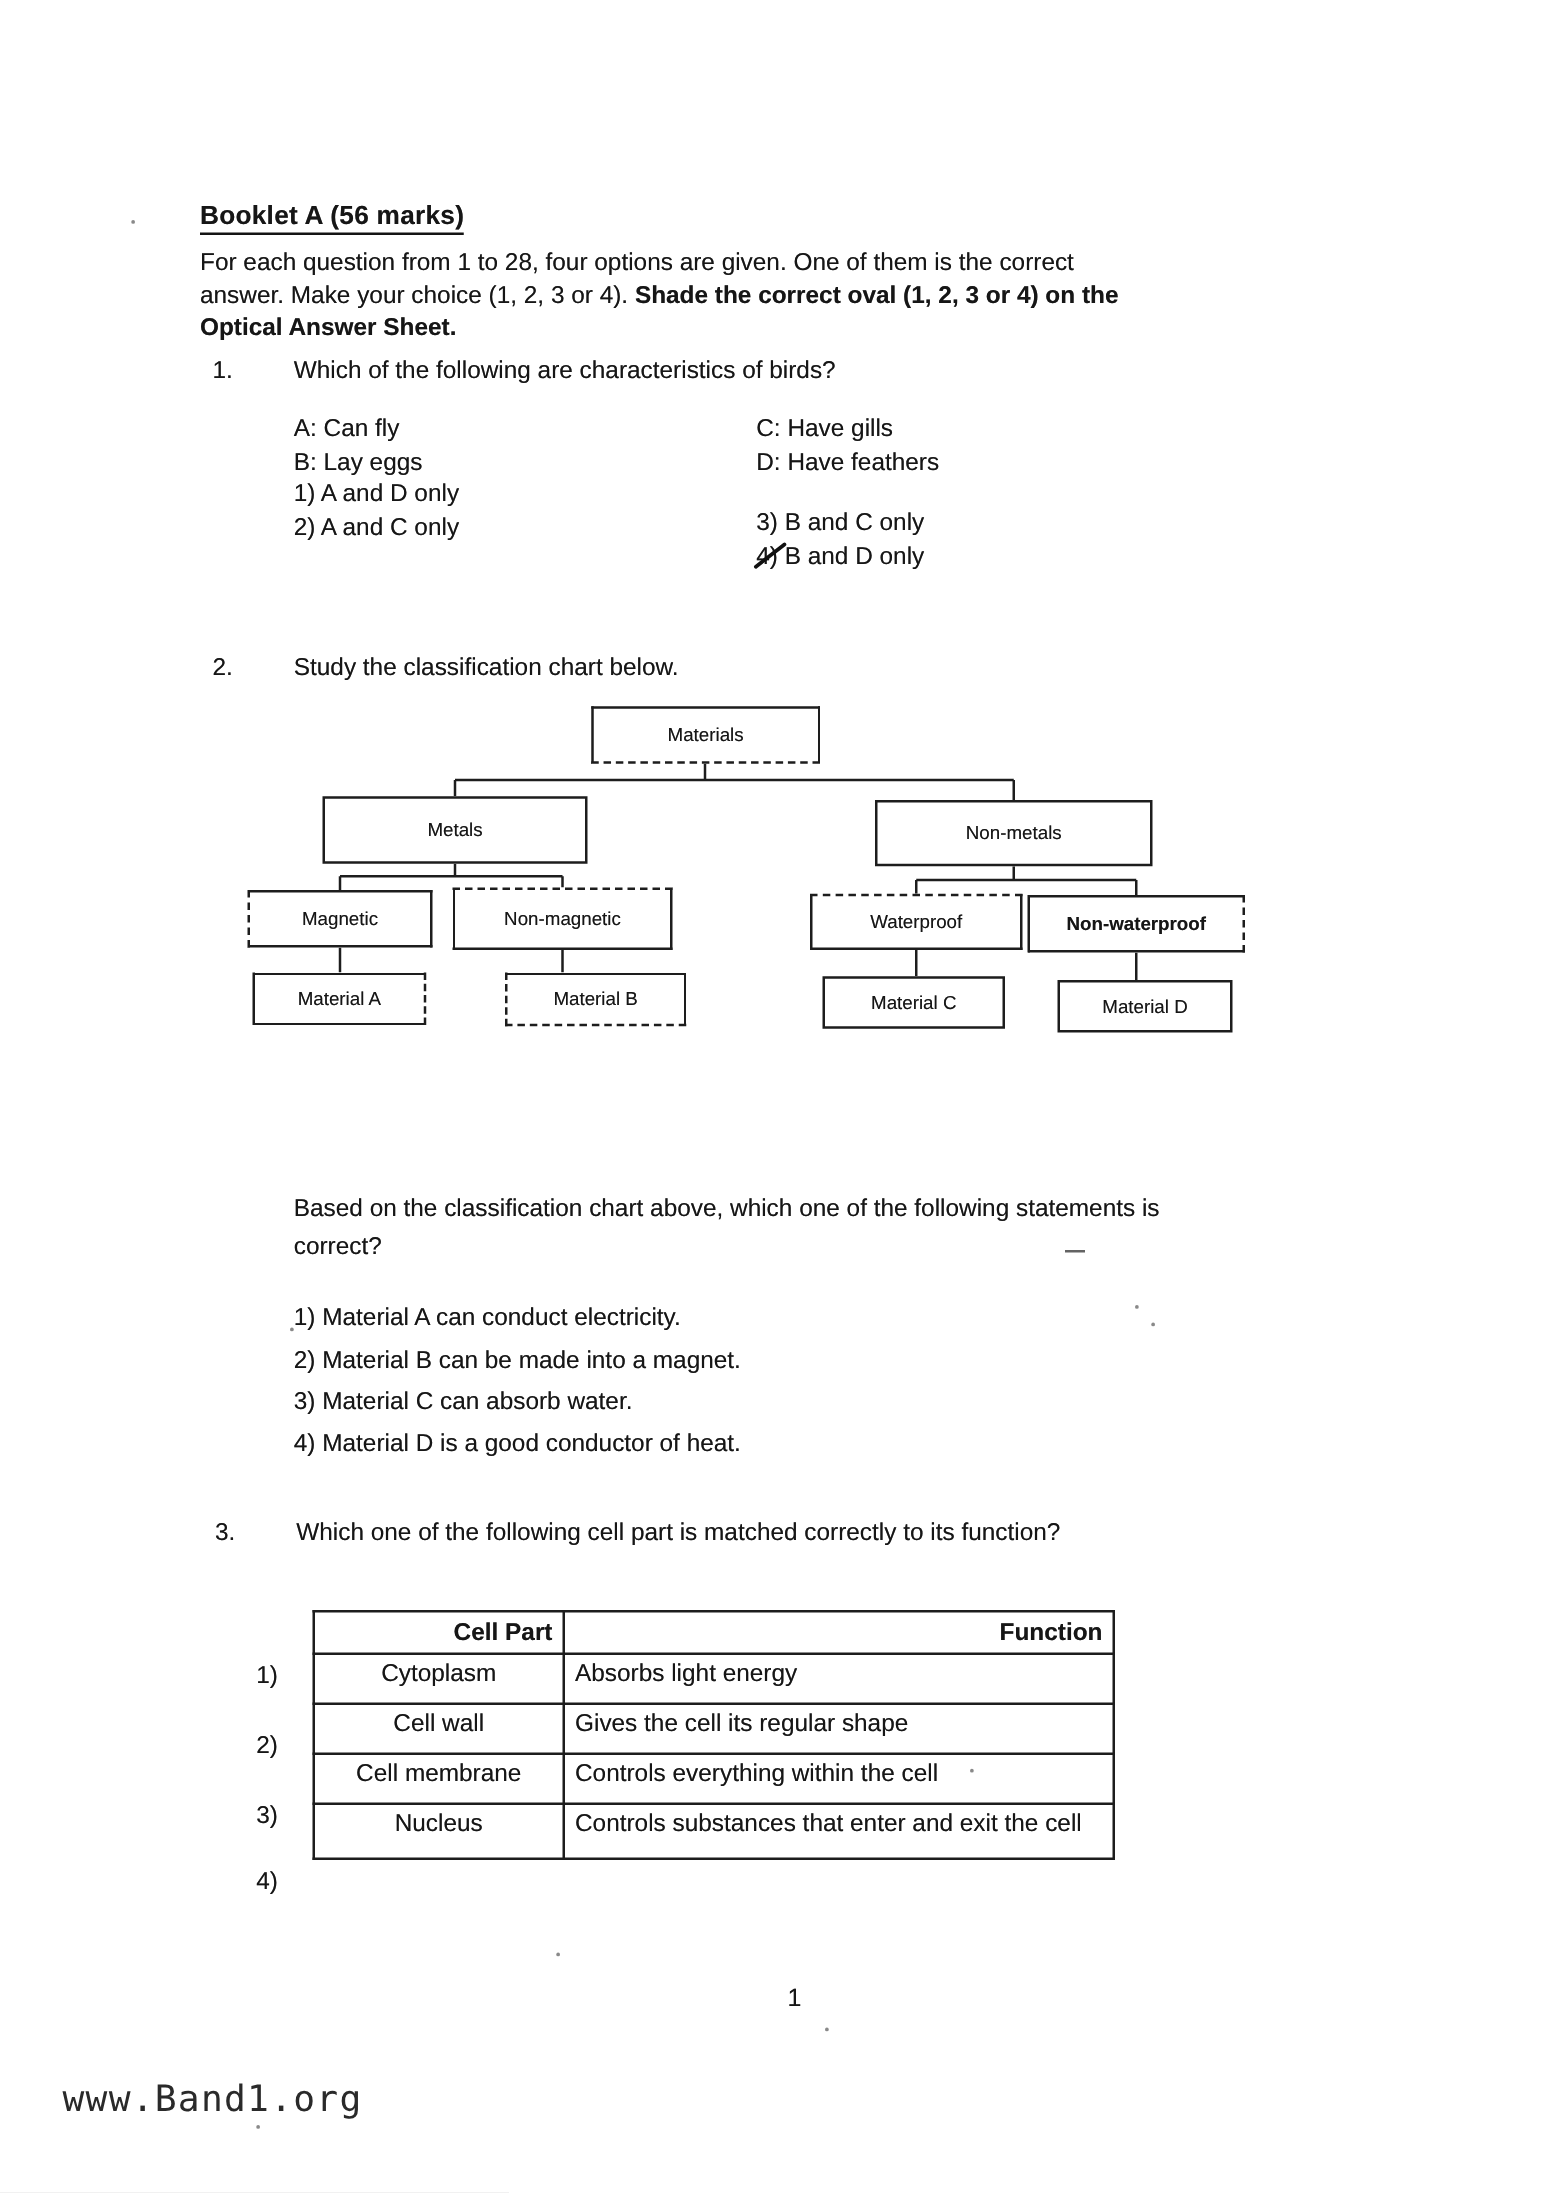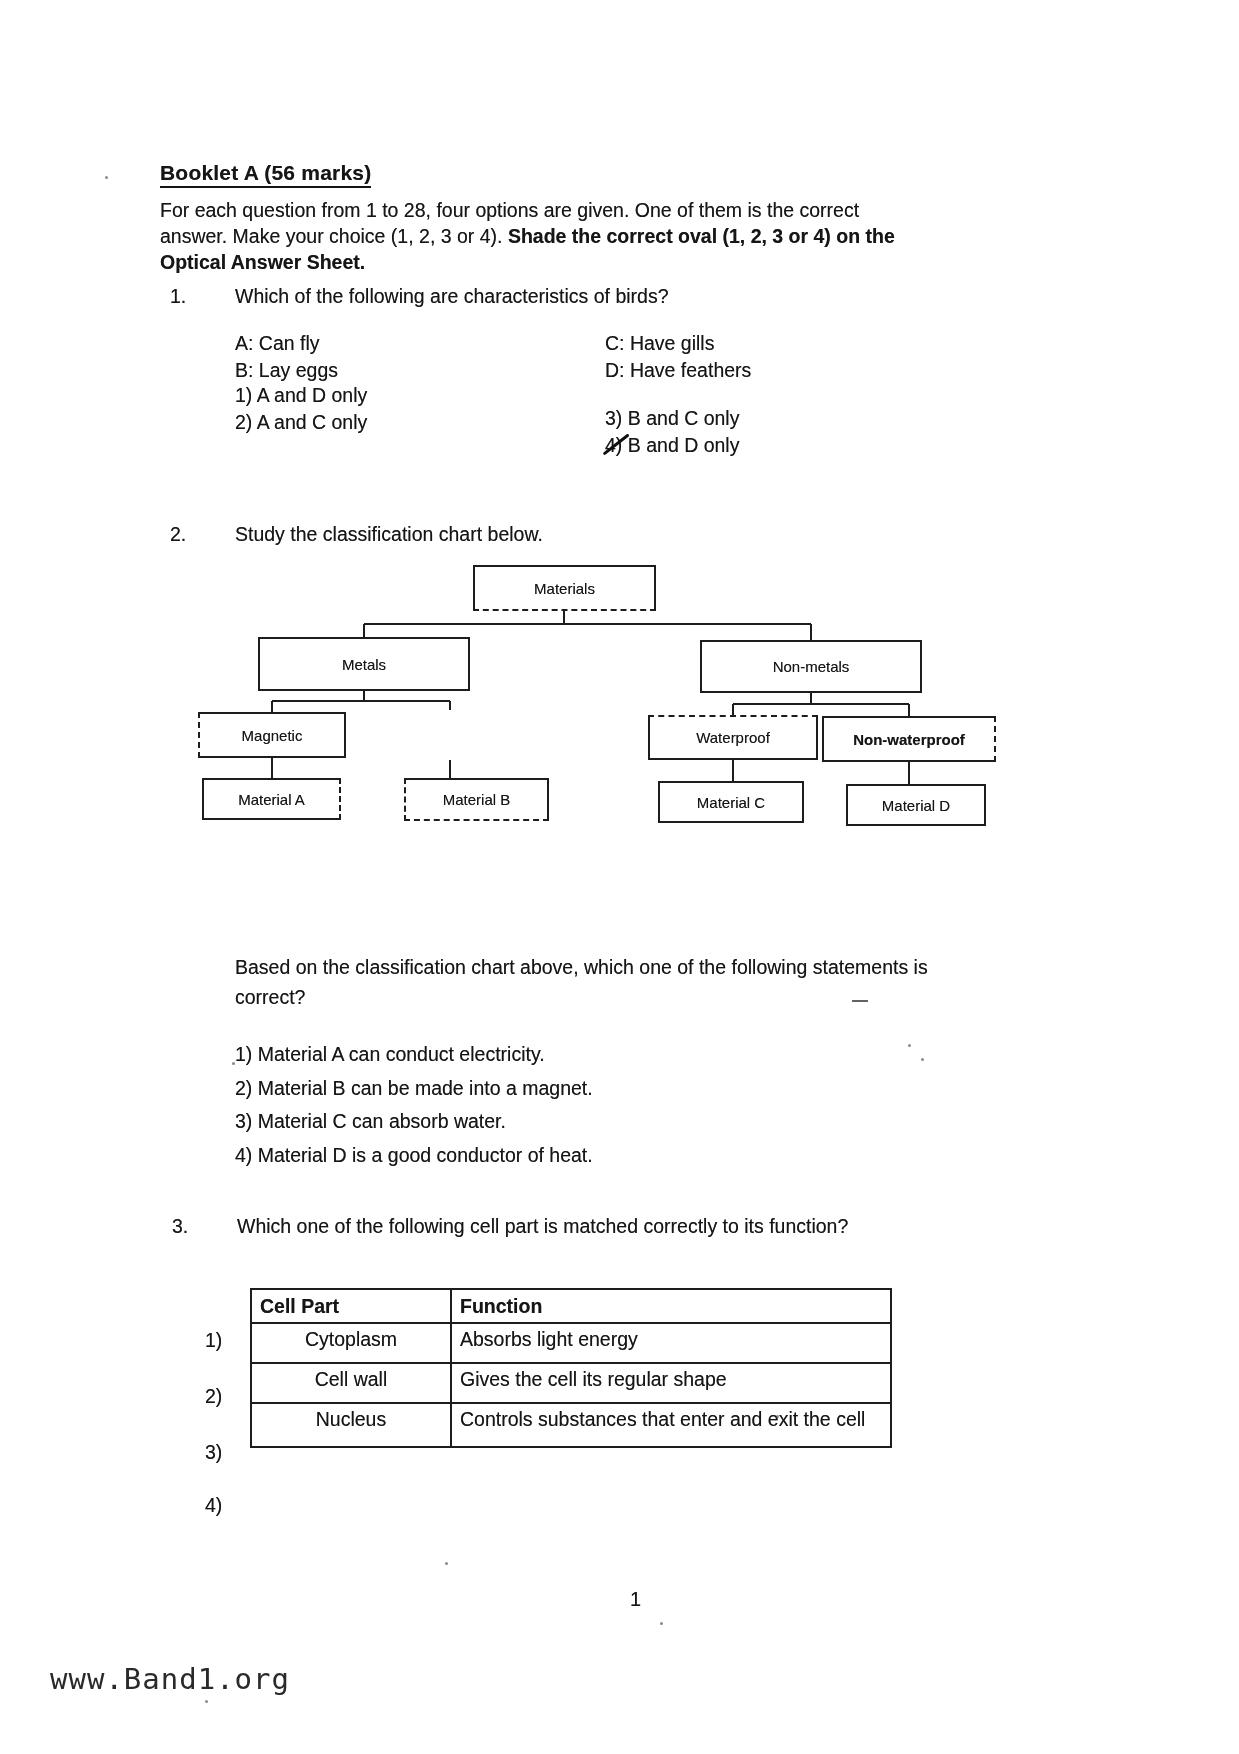--- a/index.html
+++ b/index.html
@@ -51,21 +51,21 @@
   .q2choices div{font-size:19.5px;line-height:33.5px;white-space:nowrap;}
   
   .celltable{border-collapse:collapse;table-layout:fixed;width:640px;}
   .celltable th,.celltable td{
     border:2px solid #1d1d1d;
     font-size:19.5px;
     vertical-align:top;
     padding:4px 8px 0 8px;
     box-sizing:border-box;
   }
-  .celltable th{font-weight:bold;text-align:left;height:34px;padding-top:5px;}
+  .celltable th{font-weight:bold;text-align:right;height:34px;padding-top:5px;}
   .celltable td.part{text-align:center;}
   .celltable tr.r1 td,.celltable tr.r2 td,.celltable tr.r3 td{height:40px;}
   .celltable tr.r4 td{height:44px;}
   .rownum{position:absolute;font-size:19.5px;}
   
   .pagenum{font-size:20px;}
   .watermark{
     font-family:"DejaVu Sans Mono","Liberation Mono",monospace;
     font-size:29px;color:#2a2a2a;letter-spacing:1px;text-shadow:none;
   }
@@ -132,20 +132,21 @@
         <line x1="102" y1="200" x2="102" y2="220"></line>
         <line x1="280" y1="202" x2="280" y2="220"></line>
         <line x1="563" y1="202" x2="563" y2="223"></line>
         <line x1="739" y1="204" x2="739" y2="226"></line>
       </g>
     </svg>
     <div class="cbox" style="left:303px;top:7px;width:183px;height:46px;border-bottom-style:dashed;">Materials</div>
     <div class="cbox" style="left:88px;top:79px;width:212px;height:54px;">Metals</div>
     <div class="cbox" style="left:530px;top:82px;width:222px;height:53px;">Non-metals</div>
     <div class="cbox" style="left:28px;top:154px;width:148px;height:46px;border-left-style:dashed;">Magnetic</div>
+    <div class="cbox" style="left:192px;top:152px;width:176px;height:50px;border-top-style:dashed;">Non-magnetic</div>
     <div class="cbox" style="left:478px;top:157px;width:170px;height:45px;border-top-style:dashed;">Waterproof</div>
     <div class="cbox" style="left:652px;top:158px;width:174px;height:46px;border-right-style:dashed;font-weight:bold;">Non-waterproof</div>
     <div class="cbox" style="left:32px;top:220px;width:139px;height:42px;border-right-style:dashed;">Material A</div>
     <div class="cbox" style="left:234px;top:220px;width:145px;height:43px;border-left-style:dashed;border-bottom-style:dashed;">Material B</div>
     <div class="cbox" style="left:488px;top:223px;width:146px;height:42px;">Material C</div>
     <div class="cbox" style="left:676px;top:226px;width:140px;height:42px;">Material D</div>
   </div>
 
   <div class="abs followup" style="left:235px;top:952px;">Based on the classification chart above, which one of the following statements is correct?</div>
   <div class="scan-dash" style="left:852px;top:1000px;width:16px;"></div>
@@ -178,20 +179,24 @@
       </thead>
       <tbody>
         <tr class="r1">
           <td class="part">Cytoplasm</td>
           <td>Absorbs light energy</td>
         </tr>
         <tr class="r2">
           <td class="part">Cell wall</td>
           <td>Gives the cell its regular shape</td>
         </tr>
+        <tr class="r3">
+          <td class="part">Cell membrane</td>
+          <td>Controls everything within the cell</td>
+        </tr>
         <tr class="r4">
           <td class="part">Nucleus</td>
           <td>Controls substances that enter and exit the cell</td>
         </tr>
       </tbody>
     </table>
   </div>
 
   <div class="abs pagenum" style="left:630px;top:1588px;">1</div>
   <div class="abs watermark" style="left:50px;top:1662px;">www.Band1.org</div>

